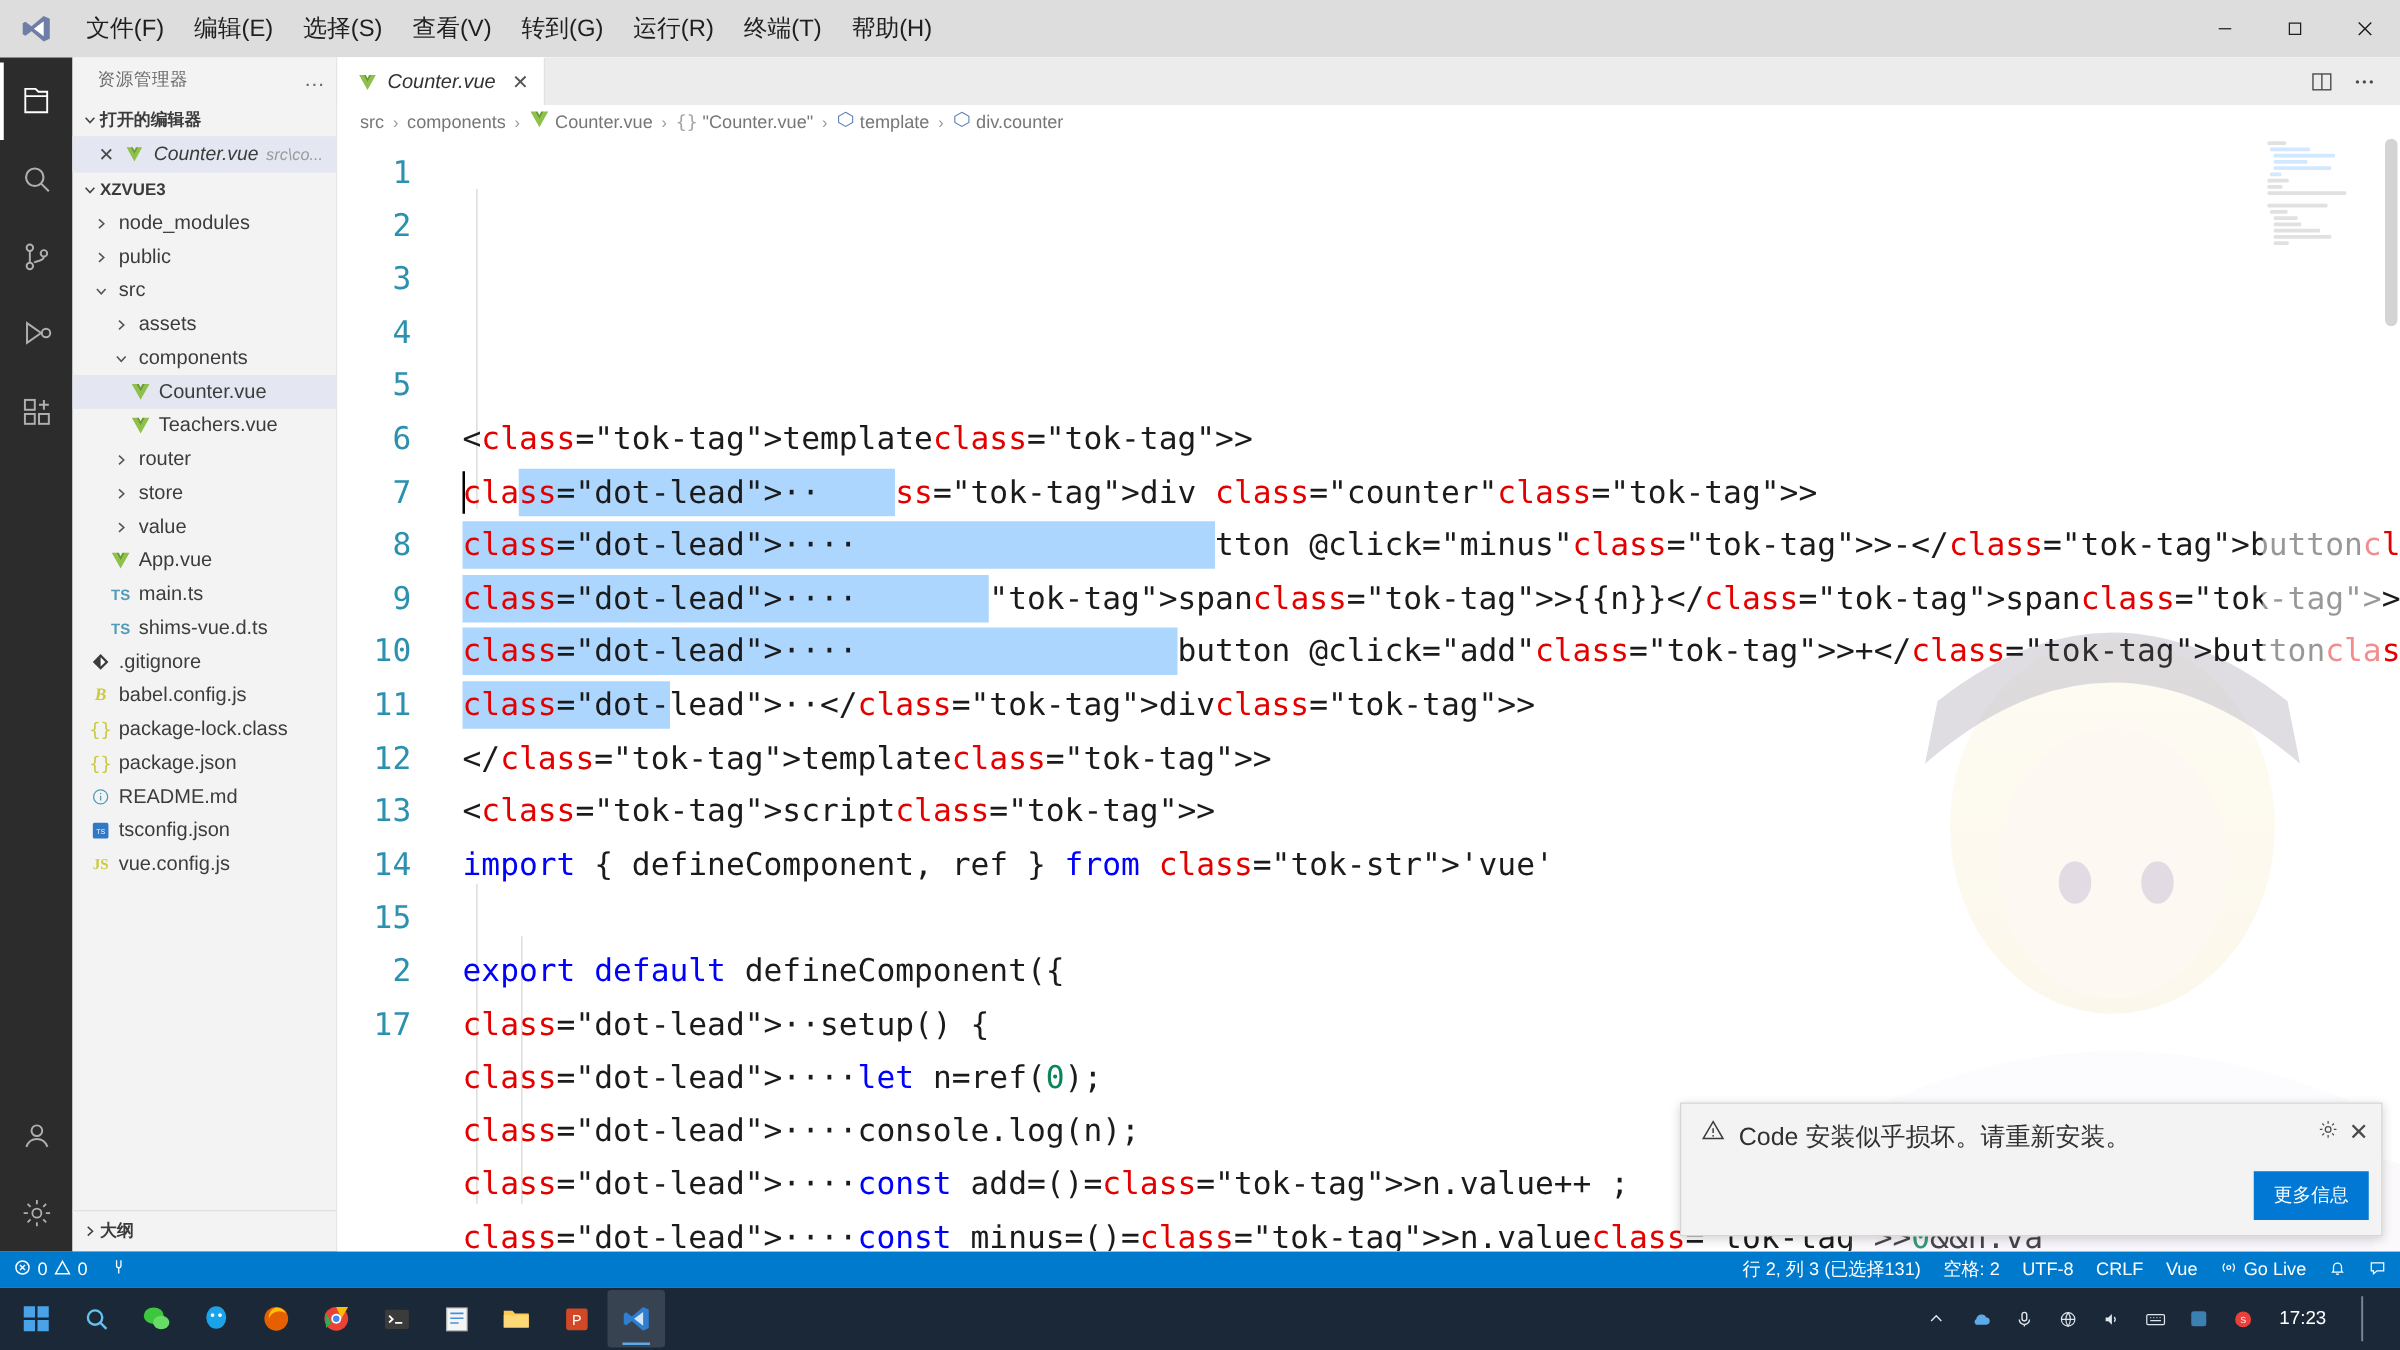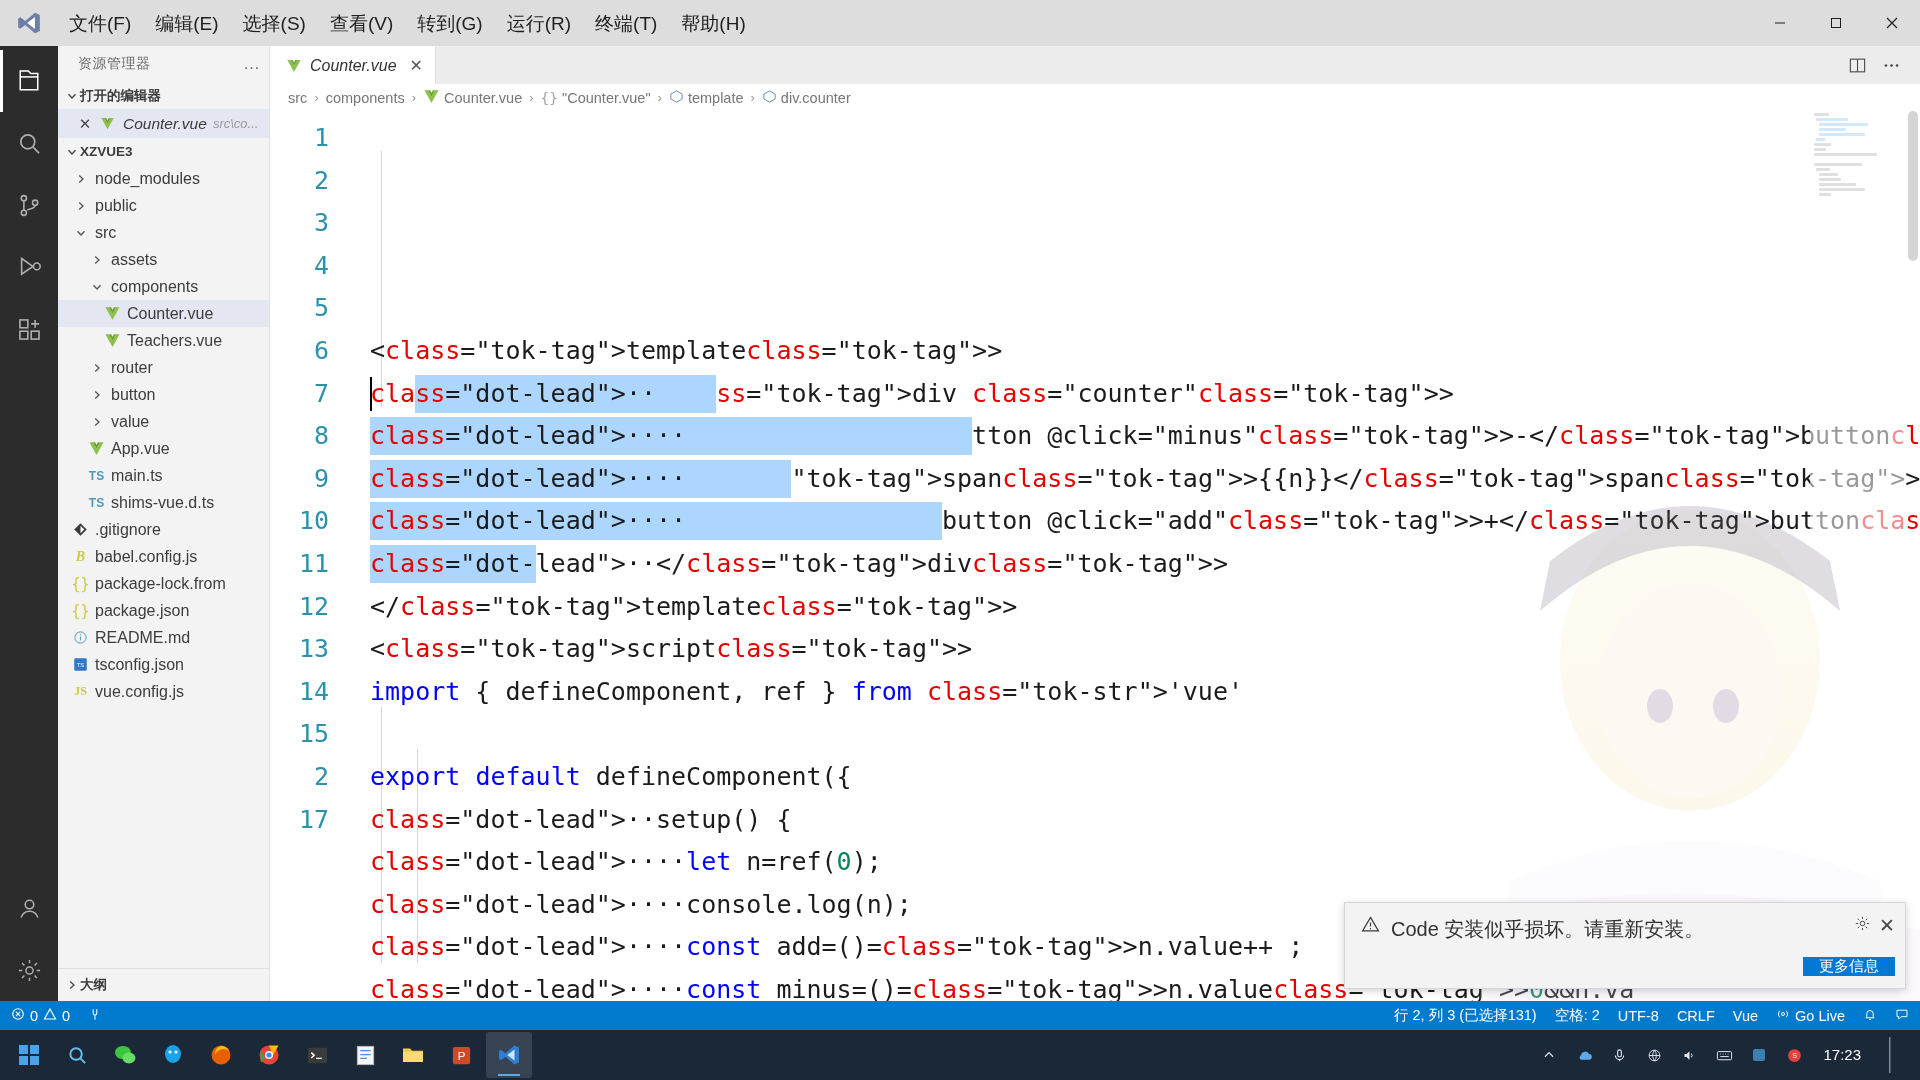--- a/index.html
+++ b/index.html
@@ -148,21 +148,21 @@
     display:flex; flex-direction:column; padding: 12px 10px 12px 16px; z-index: 20;
   }
   .toast-row { display:flex; align-items:flex-start; gap:10px; }
   .toast-msg { font-size:20px; color:#313131; flex:1; padding-top:1px; }
   .toast-icon { color:#3b3b3b; flex:0 0 20px; }
   .toast-actions { display:flex; align-items:center; gap:8px; }
   .toast-gear { color:#4a4a4a; }
   .toast-close { color:#4a4a4a; font-size:19px; line-height:1; }
   .toast-buttons { display:flex; justify-content:flex-end; margin-top: 14px; }
   .btn-primary {
-    background:#0078d4; color:#fff; font-size:15px; padding: 0 16px; border:none;
+    background:#0078d4; color:#fff; font-size:15px; padding: 10px 16px; border:none;
     font-family:"Liberation Sans", sans-serif;
   }
 
   
   .statusbar {
     height: 29px; flex: 0 0 29px; background:#007acc; color:#fff; display:flex;
     align-items:center; font-size:14.5px; padding: 0 2px;
   }
   .sb-left, .sb-right { display:flex; align-items:center; height:100%; }
   .sb-right { margin-left:auto; }
@@ -390,21 +390,21 @@
             </span>
             <span class="label">router</span>
           </div>
           <div class="tree-row">
             <span style="display:inline-block;width:24px"></span>
             <span class="tree-icon">
               <svg width="12" height="12" viewBox="0 0 12 12" fill="none" stroke="#555" stroke-width="1.3">
                 <path d="M4.2 2.5 L8 6 L4.2 9.5"></path>
               </svg>
             </span>
-            <span class="label">button</span>
+            <span class="label">store</span>
           </div>
           <div class="tree-row">
             <span style="display:inline-block;width:24px"></span>
             <span class="tree-icon">
               <svg width="12" height="12" viewBox="0 0 12 12" fill="none" stroke="#555" stroke-width="1.3">
                 <path d="M4.2 2.5 L8 6 L4.2 9.5"></path>
               </svg>
             </span>
             <span class="label">value</span>
           </div>
@@ -447,21 +447,21 @@
             <span class="tree-icon">
               <span style="font-size:14px;font-style:italic;font-weight:bold;color:#cbcb41;font-family:'Liberation Serif',serif">B</span>
             </span>
             <span class="label">babel.config.js</span>
           </div>
           <div class="tree-row">
             <span style="display:inline-block;width:8px"></span>
             <span class="tree-icon">
               <span style="font-size:15px;color:#cbcb41;font-family:'DejaVu Sans Mono',monospace">{}</span>
             </span>
-            <span class="label">package-lock.from</span>
+            <span class="label">package-lock.class</span>
           </div>
           <div class="tree-row">
             <span style="display:inline-block;width:8px"></span>
             <span class="tree-icon">
               <span style="font-size:15px;color:#cbcb41;font-family:'DejaVu Sans Mono',monospace">{}</span>
             </span>
             <span class="label">package.json</span>
           </div>
           <div class="tree-row">
             <span style="display:inline-block;width:8px"></span>

